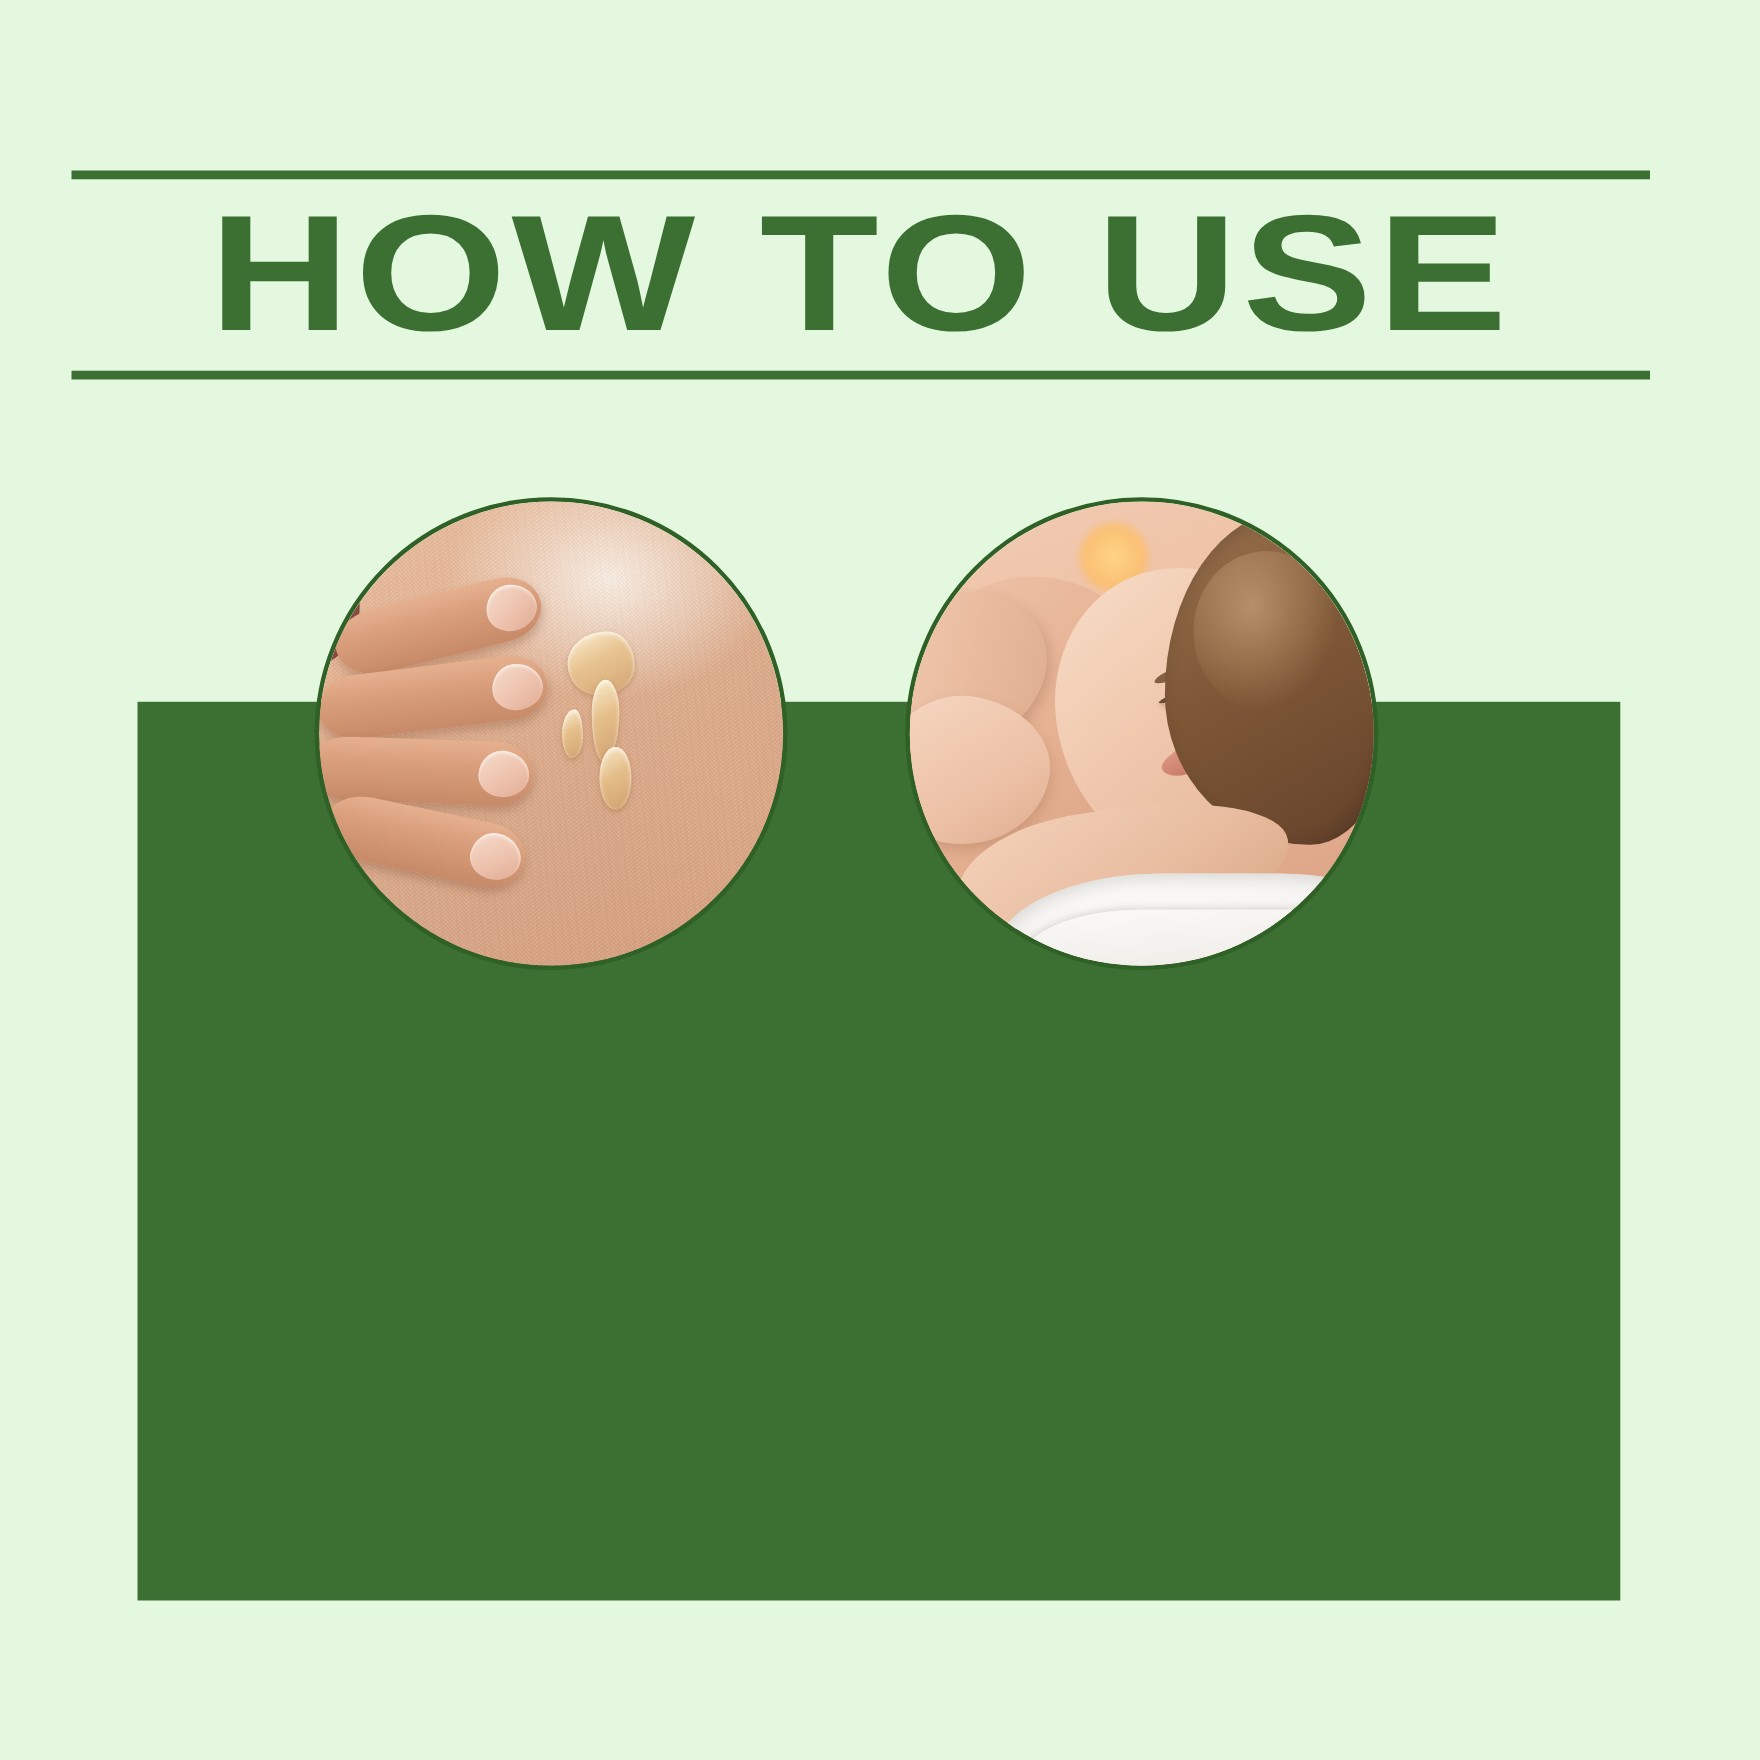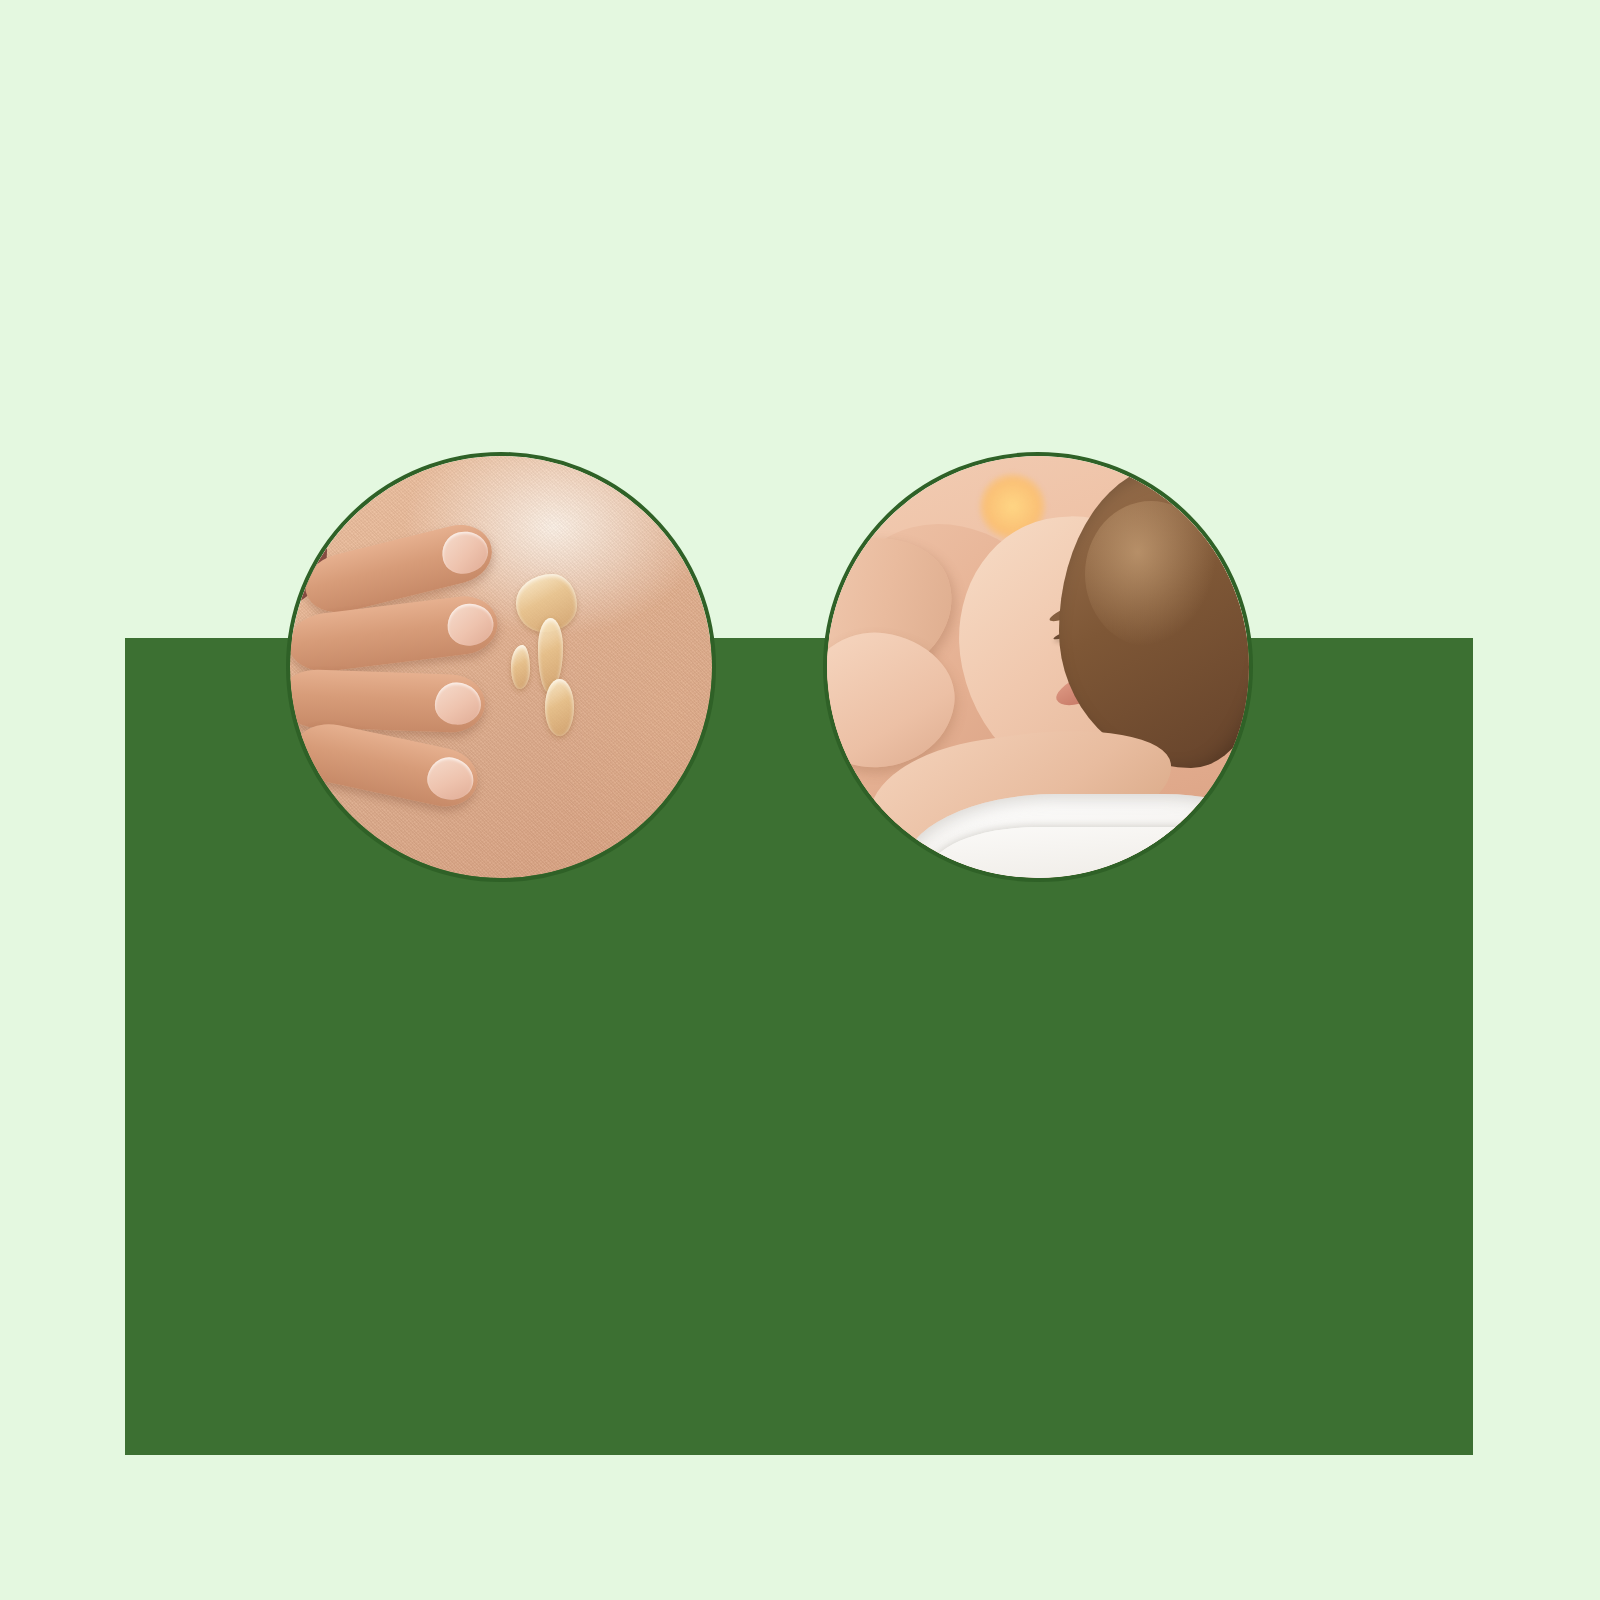--- a/index.html
+++ b/index.html
@@ -304,20 +304,25 @@
     line-height: 74px;
     letter-spacing: 0px;
   }
   .body-copy p { margin: 0; }
 </style>
 </head>
 <body>
 
 <div class="poster">
 
+  <div class="header-block">
+    <div class="rule rule-top"></div>
+    <div class="title">HOW TO USE</div>
+    <div class="rule rule-bottom"></div>
+  </div>
 
   <div class="panel">
     <div class="body-copy">
       <p>1. For use on the skin: clean the skin and keep it dry, apply an appropriate amount of this product evenly on the skin, and gently massage until absorbed.</p>
 
     </div>
   </div>
 
   <div class="photo photo-left">
     <div class="photo-inner">

